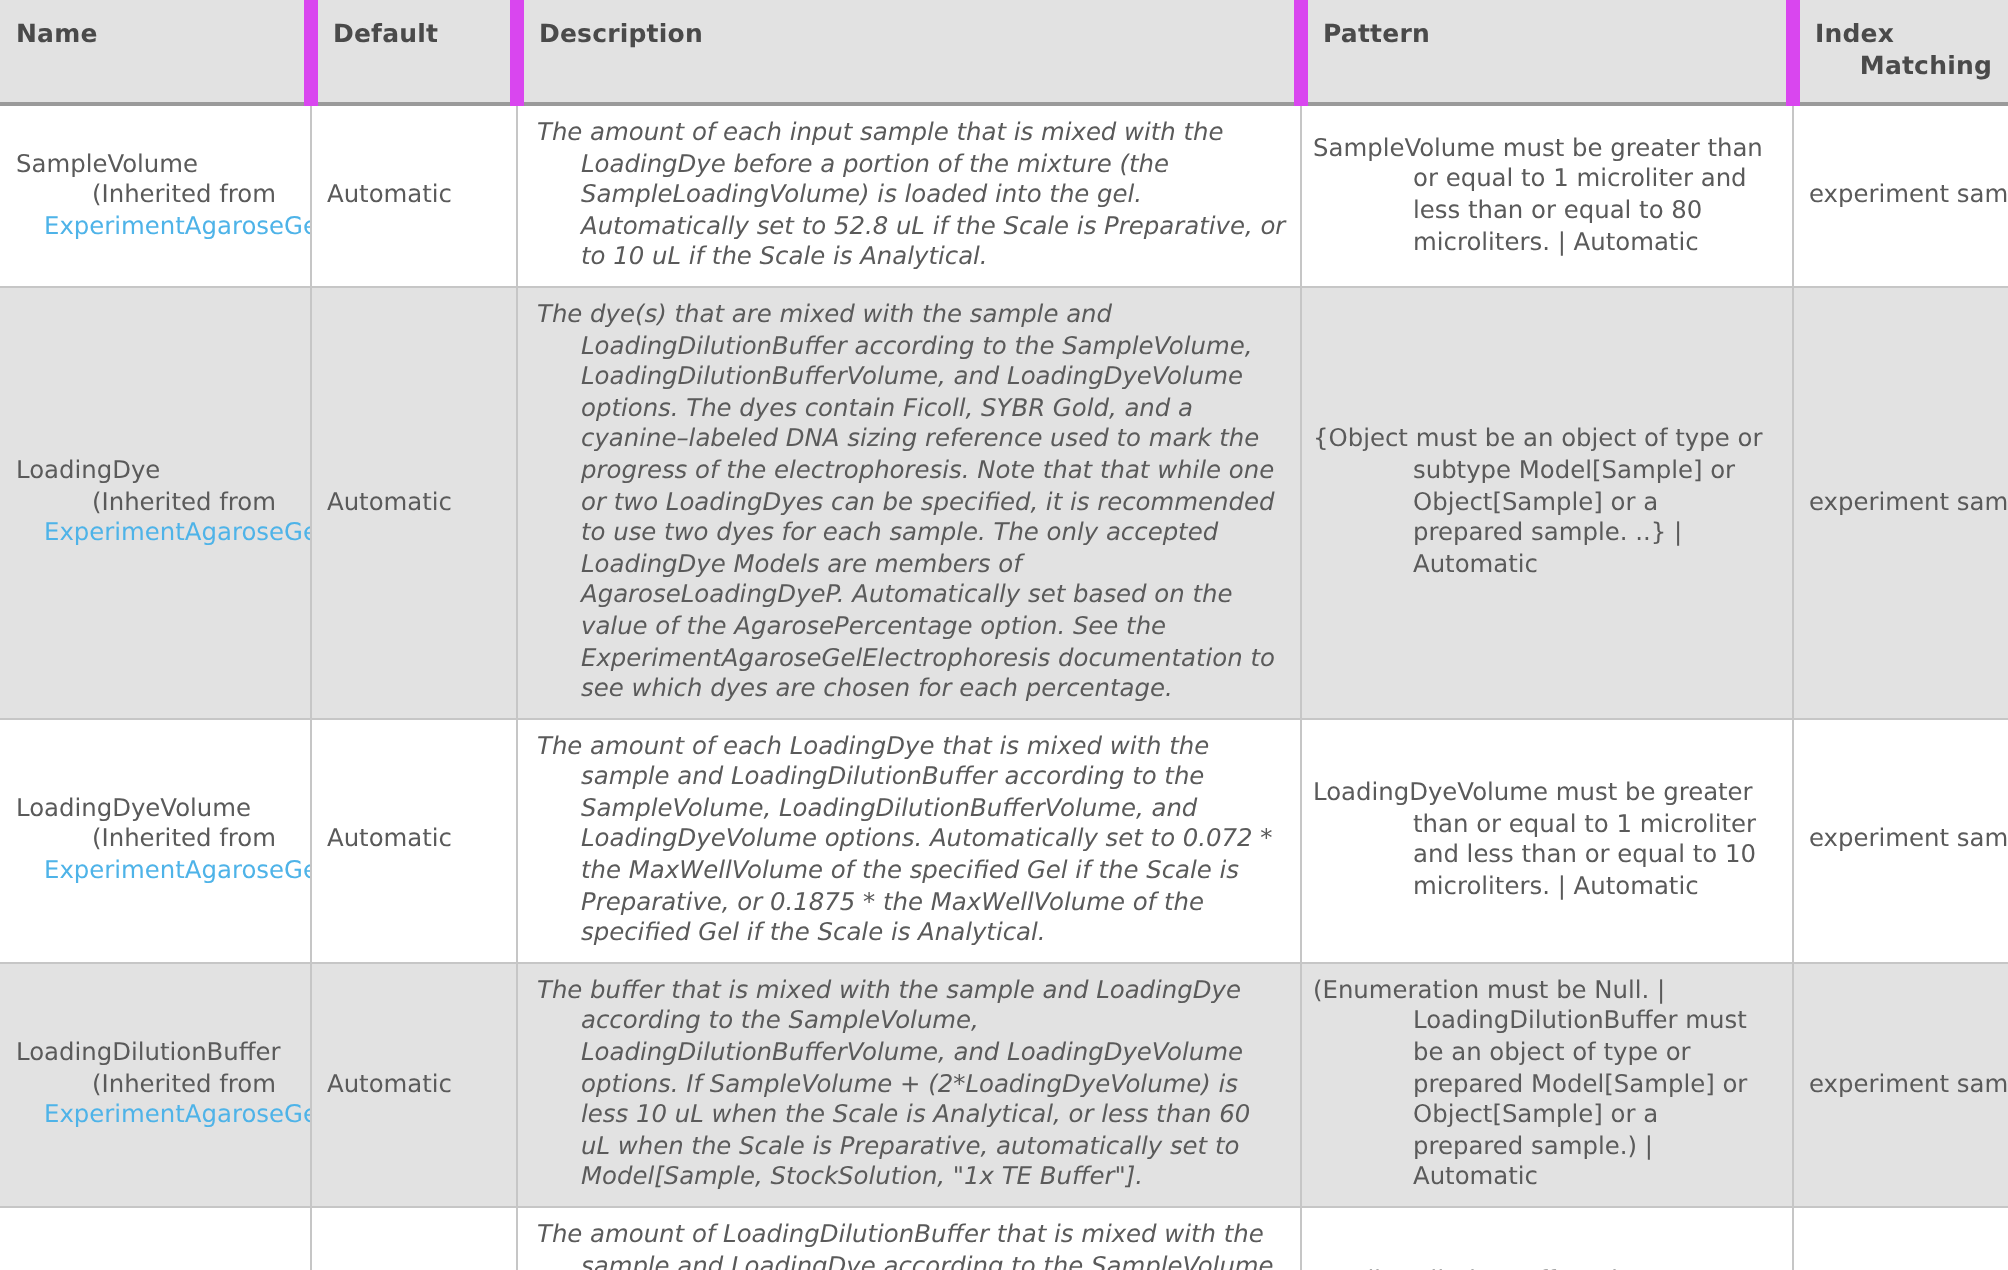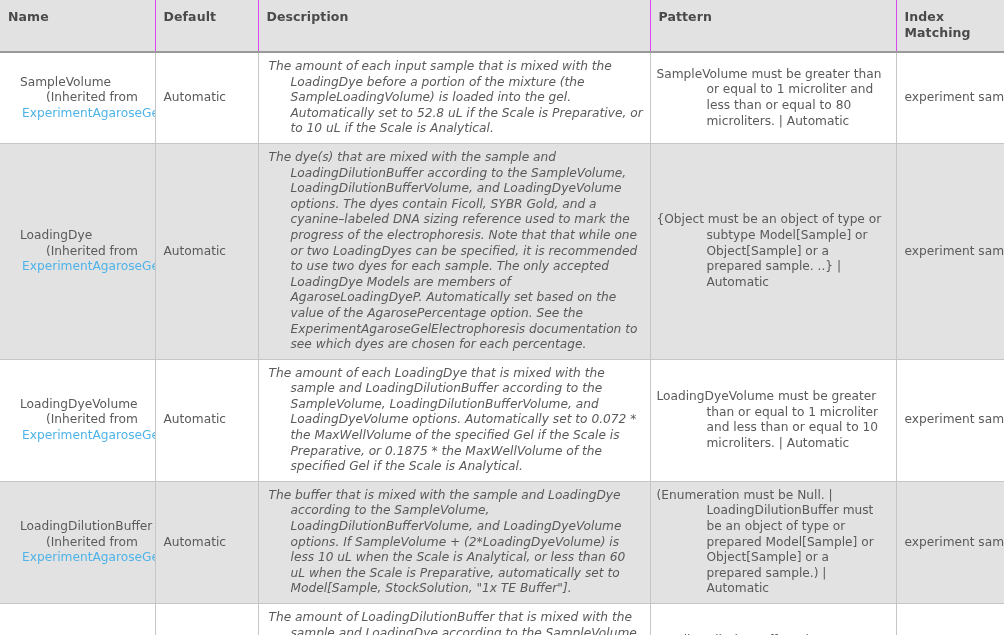--- a/index.html
+++ b/index.html
@@ -24,37 +24,37 @@
   
   col.c-name      { width: 155px; }
   col.c-default   { width: 103px; }
   col.c-desc      { width: 392px; }
   col.c-pattern   { width: 246px; }
   col.c-index     { width: 108px; }
 
   thead th {
     background: #e2e2e2;
     border-bottom: 2px solid #9a9a9a;
-    border-right: 1px solid #d946ef;
+    border-right: 7px solid #d946ef;
     color: #4a4a4a;
     font-size: 12.5px;
     font-weight: bold;
     text-align: left;
     vertical-align: top;
     padding: 9px 8px 10px 8px;
     height: 28px;
     line-height: 16px;
     letter-spacing: 0.1px;
   }
   thead th.last { border-right: none; margin-top: 32px; }
 
   
   .idx-head       { display: block; }
   .idx-head .l1   { display: block; text-align: left; }
-  .idx-head .l2   { display: block; }
+  .idx-head .l2   { display: block; text-align: right; }
 
   tbody td {
     border-right: 1px solid #c6c6c6;
     border-bottom: 1px solid #c6c6c6;
     font-size: 12.2px;
     line-height: 15.6px;
     color: #5a5a5a;
     vertical-align: middle;
     padding: 6px 8px;
     overflow: hidden;
@@ -63,21 +63,21 @@
 
   tbody tr.odd  td { background: #ffffff; }
   tbody tr.even td { background: #e2e2e2; }
 
   
   td.name-cell {
     white-space: nowrap;
     overflow: hidden;
     padding-left: 8px;
   }
-  .name-title { display: block; margin-left: 12px; }
+  .name-title { display: block; }
   .name-inherit {
     display: block;
     padding-left: 6px;
     margin-left: 32px;
   }
   .name-link {
     display: block;
     padding-left: 14px;
     color: #4eb3e8;
     text-decoration: none;

